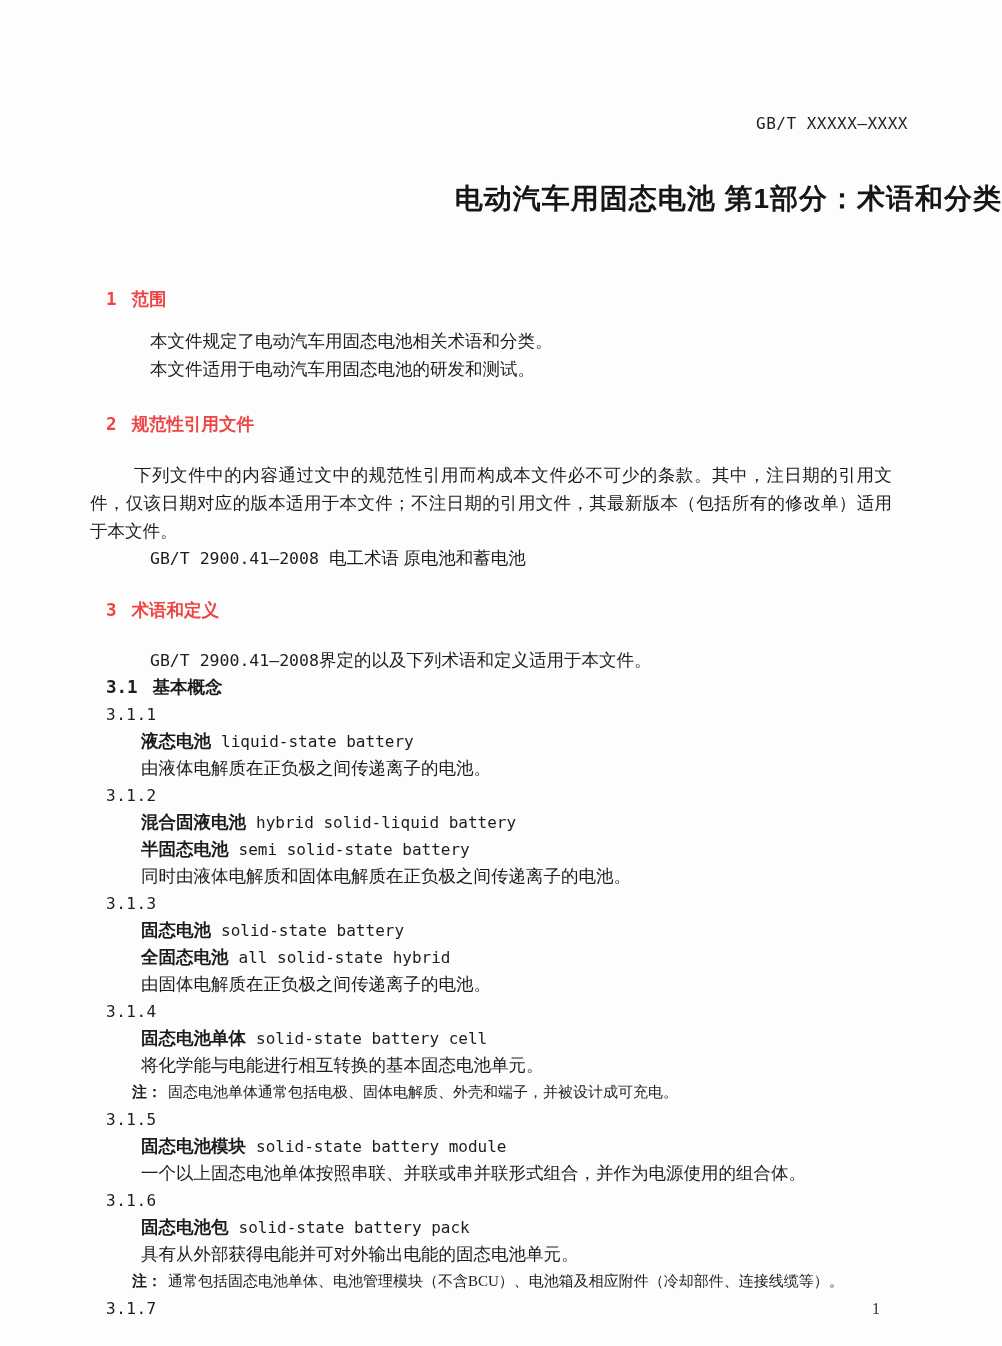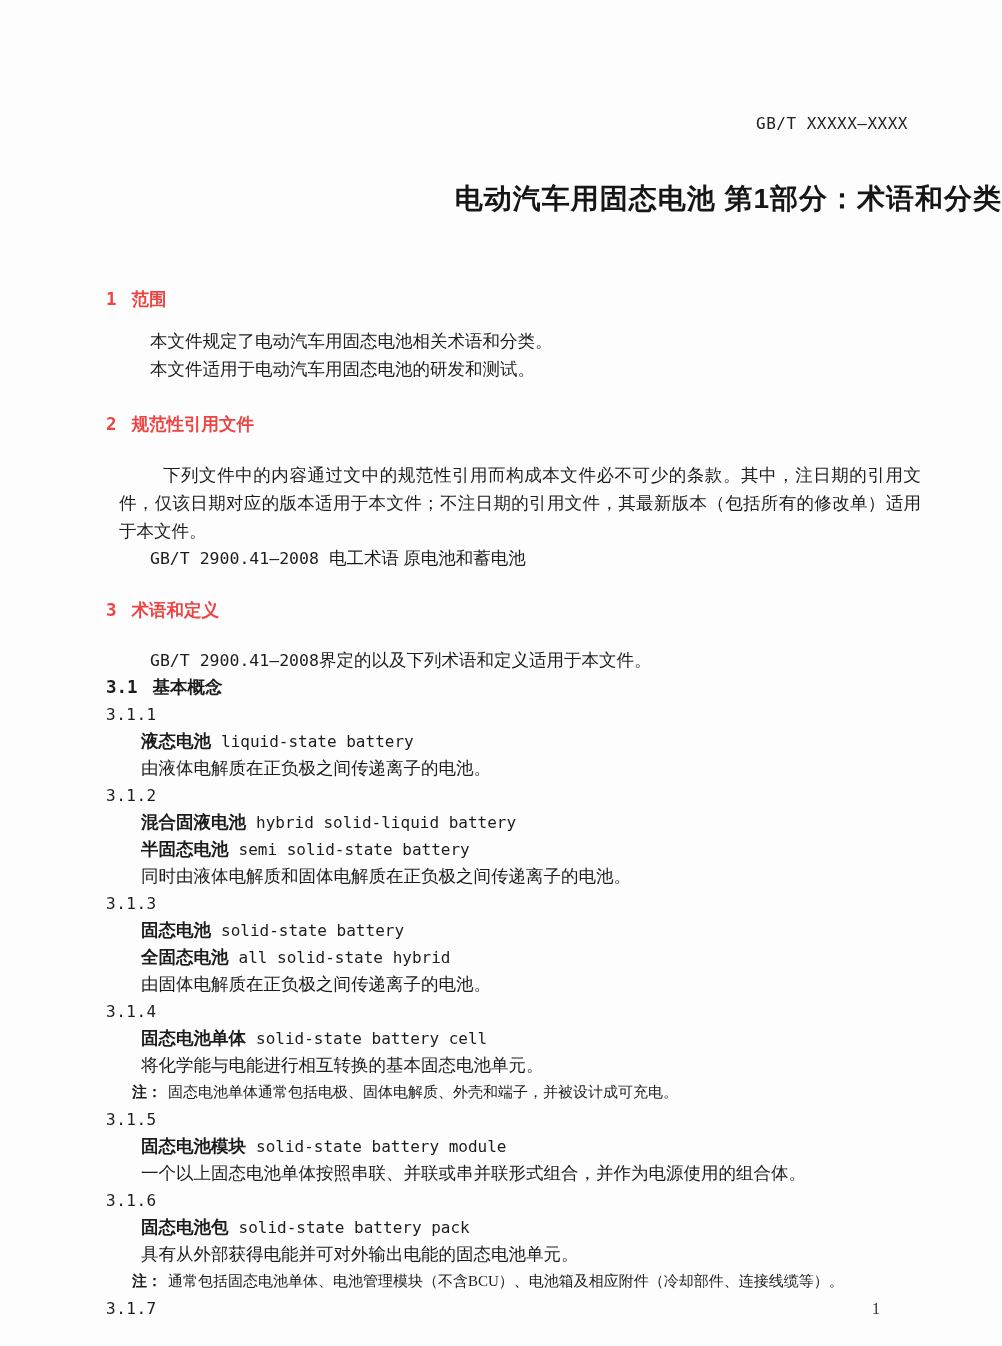--- a/index.html
+++ b/index.html
@@ -43,21 +43,21 @@
   #sec3-head { top: 598px; }
   .sec-head .sec-num { margin-right: 15px; font-family: "DejaVu Sans Mono", "Liberation Mono", monospace; font-weight: bold; }
 
   .sec1-paras {
     top: 327px; left: 106px; width: 802px;
     font-size: 17.5px; line-height: 28px;
   }
   .sec1-paras p { margin: 0; text-indent: 44px; }
 
   .sec2-para {
-    top: 461px; left: 119px; width: 802px;
+    top: 461px; left: 90px; width: 802px;
     font-size: 17.5px; line-height: 28px;
     text-align: justify; text-justify: inter-ideograph;
     text-indent: 44px;
     margin: 0;
   }
   .sec2-ref {
     top: 545px; left: 150px;
     font-size: 17.5px; line-height: 26px;
     white-space: nowrap;
   }

